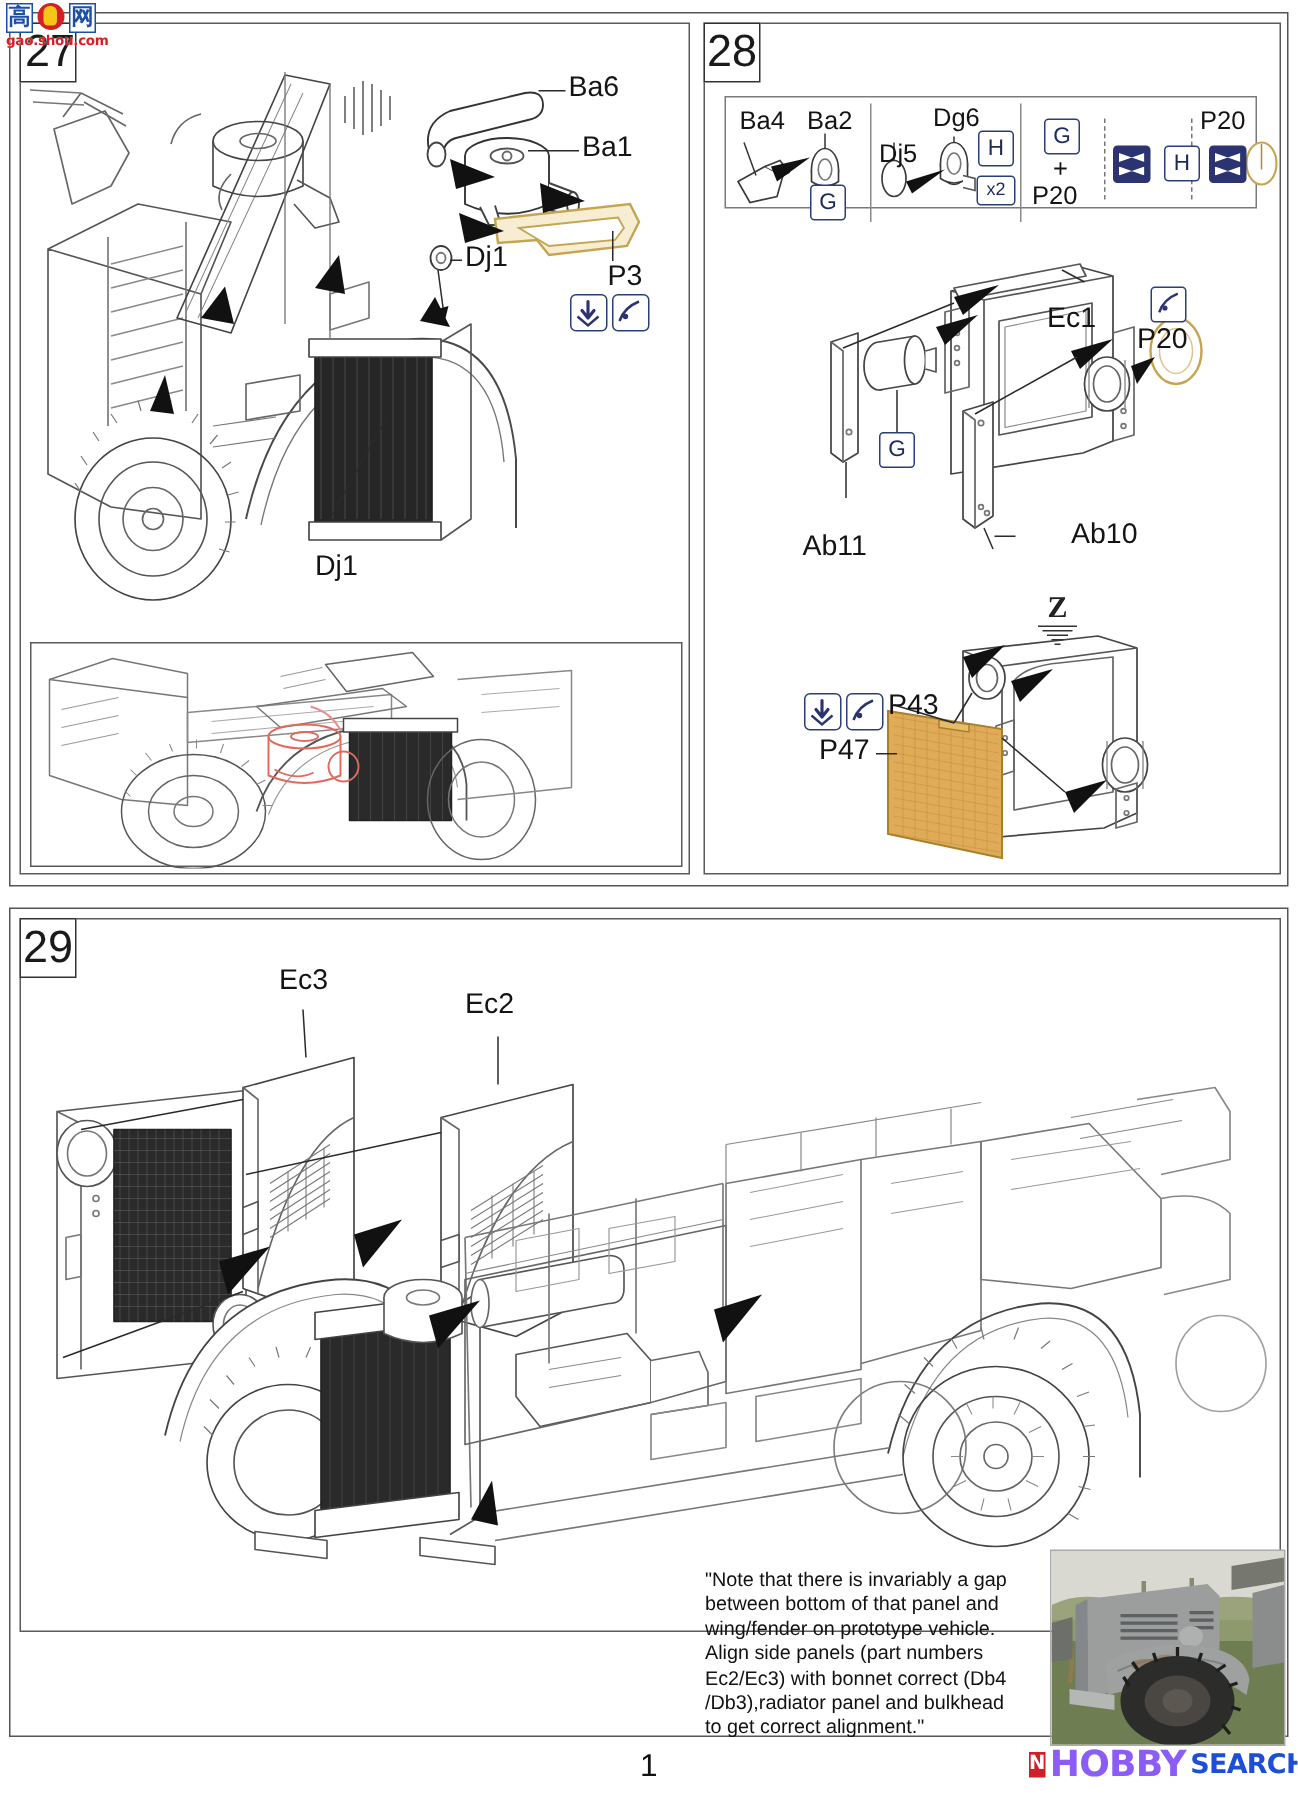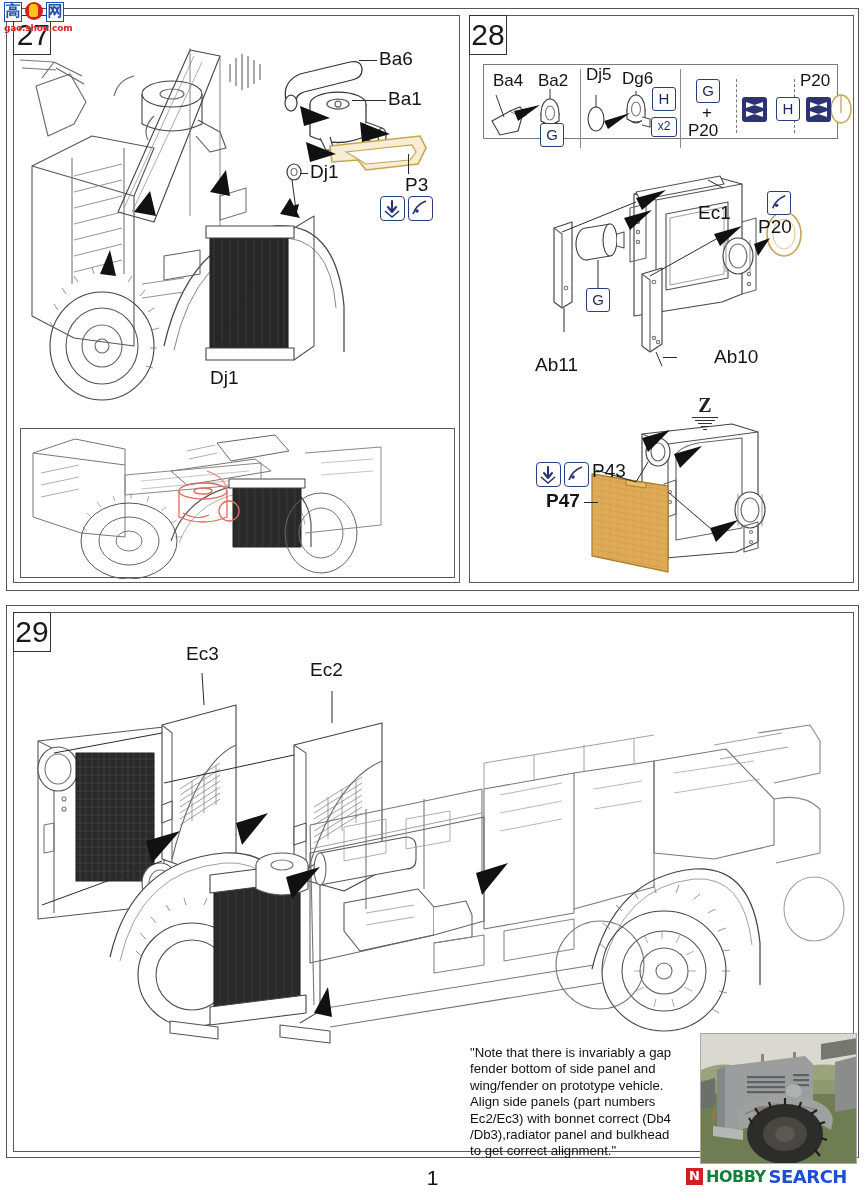--- a/index.html
+++ b/index.html
@@ -59,21 +59,21 @@
   }
 
   
   #block-top { left: 0; top: 0; width: 853px; height: 583px; border: 1.6px solid #555; }
   #panel27 { left: 6px; top: 6px; width: 447px; height: 568px; border: 1.2px solid #5a5a5a; }
   #panel27-sub { left: 6px; top: 412px; width: 435px; height: 150px; border: 1.2px solid #5a5a5a; position: absolute; }
   #panel28 { left: 462px; top: 6px; width: 385px; height: 568px; border: 1.2px solid #5a5a5a; padding-left: 38px; }
 
   
   #block-bottom { left: 0; top: 597px; width: 853px; height: 553px; border: 1.6px solid #555; }
-  #panel29 { left: 6px; top: 6px; width: 841px; height: 540px; border: 1.2px solid #5a5a5a; }
+  #panel29 { left: 6px; top: 6px; width: 841px; height: 476px; border: 1.2px solid #5a5a5a; }
 
   
   .step-badge {
     position: absolute;
     width: 38px; height: 40px;
     border: 1.6px solid #333;
     background: #fff;
     font-size: 30px; line-height: 38px; text-align: center;
     color: #1a1a1a;
     font-family: "Liberation Sans", sans-serif;
@@ -200,21 +200,21 @@
     position: absolute; left: 686px; top: 1164px;
     width: 173px; height: 24px; z-index: 40;
     display: flex; align-items: center; gap: 3px;
   }
   #hs-mark {
     width: 17px; height: 17px; background: #cf2027;
     color: #fff; font-size: 13px; font-weight: bold;
     line-height: 16px; text-align: center;
     font-family: "DejaVu Sans", sans-serif;
   }
-  #hs-hobby { color: #15803d; font-size: 16px; font-weight: bold; letter-spacing: -0.5px; font-family: "DejaVu Sans", sans-serif; }
+  #hs-hobby { color: #8b5cf6; font-size: 24px; font-weight: bold; letter-spacing: -0.5px; font-family: "DejaVu Sans", sans-serif; }
   #hs-search { color: #1d4ed8; font-size: 18px; font-weight: bold; letter-spacing: -0.5px; font-family: "DejaVu Sans", sans-serif; }
 
   
   #pagenum {
     position: absolute; left: 0; top: 1166px; width: 865px;
     text-align: center; font-size: 21px; color: #111;
     font-family: "Liberation Sans", sans-serif; z-index: 40;
   }
 </style>
 </head>
@@ -449,21 +449,21 @@
               <path d="M53 26 L53 34 Q62 40 71 34 L71 26"></path>
               <ellipse cx="62" cy="26" rx="4.5" ry="7" stroke="#777"></ellipse>
             </g>
             <polygon points="26,24 52,18 30,34" fill="#111"></polygon>
             <path d="M62 12 L62 2" stroke="#333" stroke-width="1"></path>
             <path d="M16 30 L8 8" stroke="#333" stroke-width="1"></path>
           </svg>
         </div>
         <div class="chip sq" style="left:56px; top:58px;">G</div>
 
-        <div class="lbl sm" style="position:absolute; left:102px; top:0;">Dj5</div>
+        <div class="lbl sm" style="position:absolute; left:102px; top:28px;">Dj5</div>
         <div class="lbl sm" style="position:absolute; left:138px; top:4px;">Dg6</div>
         <div class="art" style="left:100px; top:26px;">
           <svg width="80" height="54" viewBox="0 0 80 54">
             <g fill="#fff" stroke="#3a3a3a" stroke-width="1.1">
               <ellipse cx="12" cy="28" rx="8" ry="12"></ellipse>
               <ellipse cx="52" cy="18" rx="9" ry="14"></ellipse>
               <path d="M43 18 L43 28 Q52 34 61 28 L61 18"></path>
               <ellipse cx="52" cy="18" rx="4.5" ry="7" stroke="#777"></ellipse>
               <path d="M58 26 L66 28 L66 36 L58 34" stroke="#555"></path>
             </g>
@@ -641,21 +641,21 @@
           <path d="M4 14 L11 20 L18 14" stroke="#2b3470" stroke-width="1.6" fill="none"></path>
         </svg>
       </div>
       <div class="icon-trim" style="left:94px; top:446px;">
         <svg width="22" height="22" viewBox="0 0 22 22">
           <path d="M4 17 Q7 8 17 4" stroke="#2b3470" stroke-width="1.7" fill="none"></path>
           <circle cx="8" cy="14" r="1.8" fill="#2b3470"></circle>
         </svg>
       </div>
       <div class="lbl" style="left:122px; top:444px;">P43</div>
-      <div class="lbl" style="left:76px; top:474px;font-weight:bold;">P47</div>
+      <div class="lbl" style="left:76px; top:474px;">P47</div>
       <div class="leader h" style="left:114px; top:486px; width:14px;"></div>
     </div>
   </div>
 
   <div class="panel" id="block-bottom">
     <div class="panel" id="panel29">
 
       <div class="step-badge" style="left:-1px; top:-1px;">29</div>
 
       <div class="art" style="left:0; top:0;">
@@ -808,21 +808,21 @@
             <path d="M280 142 L150 170"></path>
           </g>
         </svg>
       </div>
 
       <div class="lbl" style="left:172px; top:30px;">Ec3</div>
       <div class="lbl" style="left:296px; top:46px;">Ec2</div>
 
       <div id="notebox">
         <p>"Note that there is invariably a gap</p>
-        <p>fender bottom of side panel and</p>
+        <p>between bottom of that panel and</p>
         <p>wing/fender on prototype vehicle.</p>
         <p>Align side panels (part numbers</p>
         <p>Ec2/Ec3) with bonnet correct (Db4</p>
         <p>/Db3),radiator panel and bulkhead</p>
         <p>to get correct alignment."</p>
       </div>
 
       <div id="photo">
         <svg width="157" height="131" viewBox="0 0 157 131">
 

